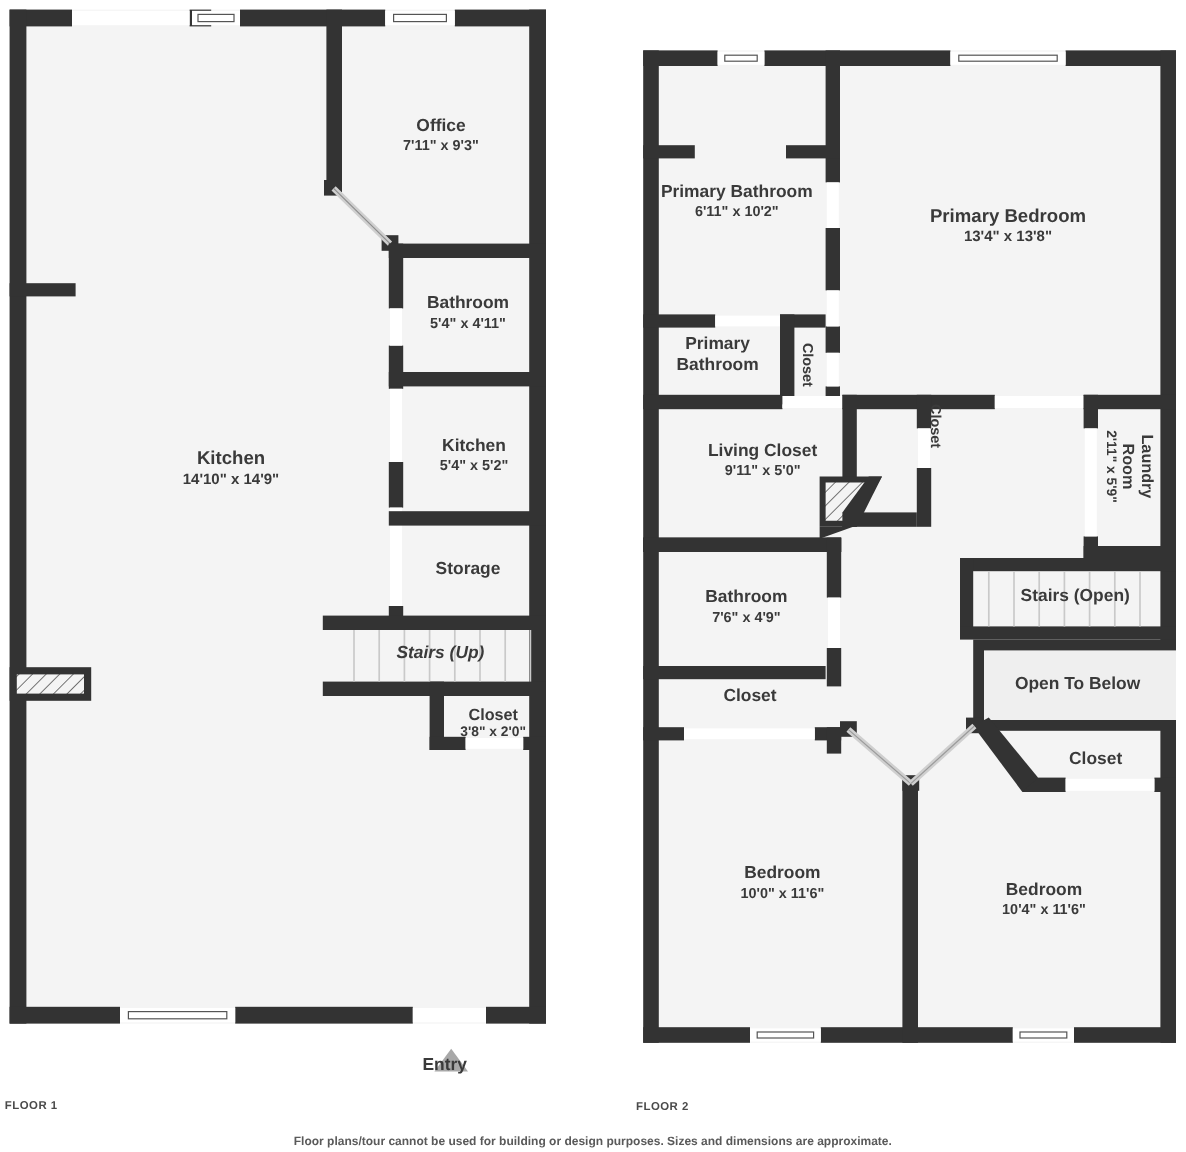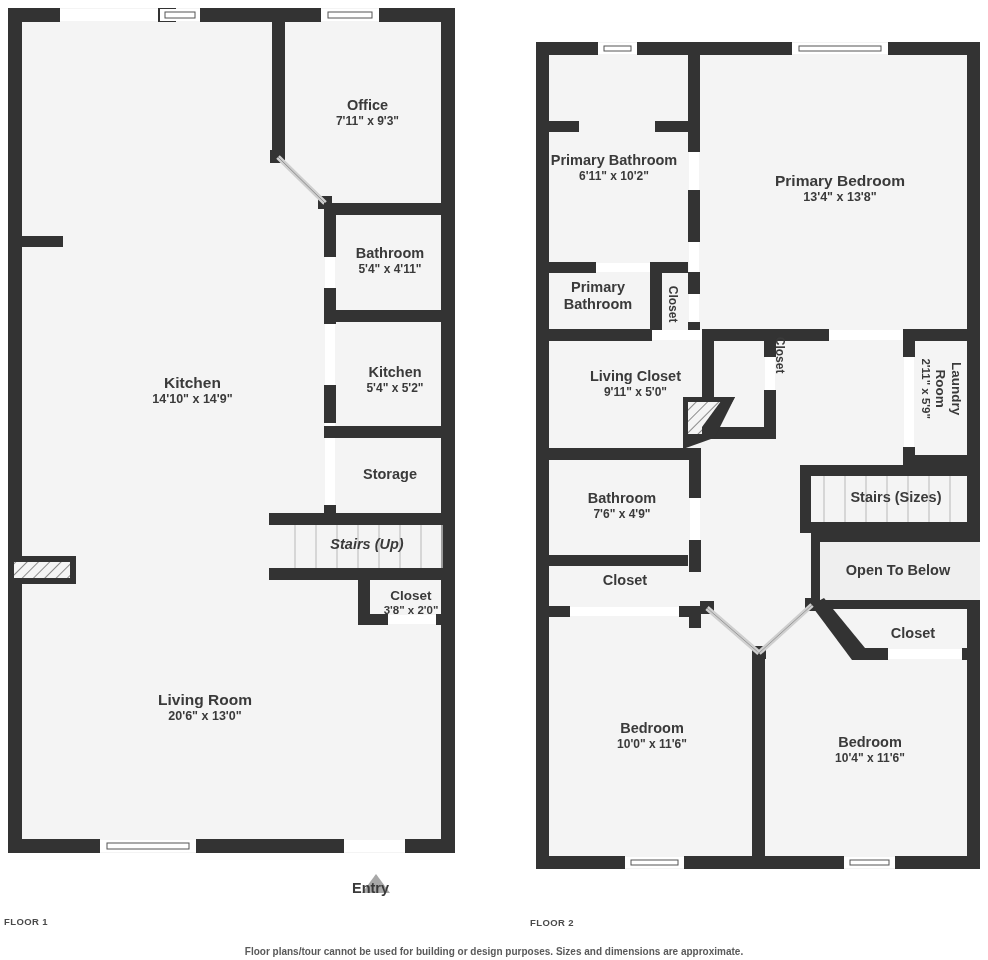--- a/index.html
+++ b/index.html
@@ -329,24 +329,20 @@
 
   <div class="lbl rm-md" style="left:292px;top:536px;width:150px;font-style:italic;">
     <div class="nm">Stairs (Up)</div>
   </div>
 
   <div class="lbl rm-sm" style="left:363px;top:588px;width:96px;">
     <div class="nm">Closet</div>
     <div class="dim">3'8" x 2'0"</div>
   </div>
 
-  <div class="lbl rm-lg" style="left:110px;top:691px;width:190px;">
-    <div class="nm">Living Room</div>
-    <div class="dim">20'6" x 13'0"</div>
-  </div>
 
   <div class="entry-arrow" style="left:362px;top:874px;"></div>
   <div class="entry-lbl" style="left:352px;top:880px;">Entry</div>
 
   <div class="floor-tag" style="left:4px;top:916px;">FLOOR 1</div>
 
   <div class="lbl rm-md" style="left:539px;top:152px;width:150px;">
     <div class="nm" style="white-space:normal;">Primary Bathroom</div>
     <div class="dim">6'11" x 10'2"</div>
   </div>
@@ -377,21 +373,21 @@
     <div class="nm" style="white-space:normal;">Laundry Room</div>
     <div class="dim">2'11" x 5'9"</div>
   </div>
 
   <div class="lbl rm-md" style="left:547px;top:490px;width:150px;">
     <div class="nm">Bathroom</div>
     <div class="dim">7'6" x 4'9"</div>
   </div>
 
   <div class="lbl rm-md" style="left:820px;top:489px;width:152px;">
-    <div class="nm">Stairs (Sizes)</div>
+    <div class="nm">Stairs (Open)</div>
   </div>
 
   <div class="lbl rm-md" style="left:818px;top:562px;width:160px;text-align:center;">
     <div class="nm">Open To Below</div>
   </div>
 
   <div class="lbl rm-md" style="left:550px;top:572px;width:150px;">
     <div class="nm">Closet</div>
   </div>
 

